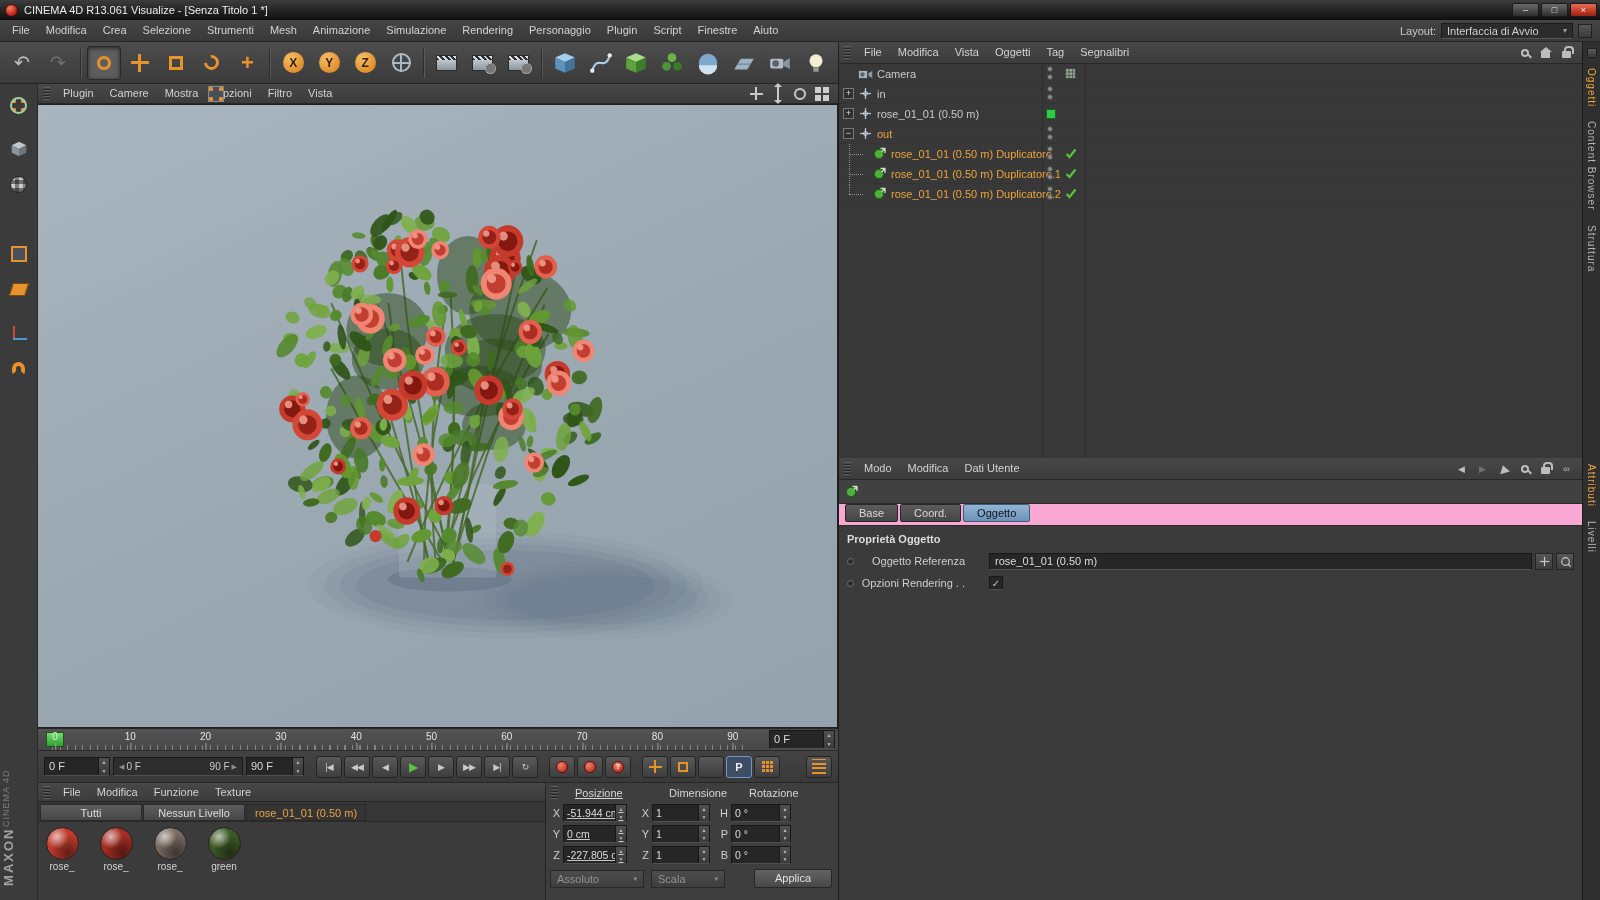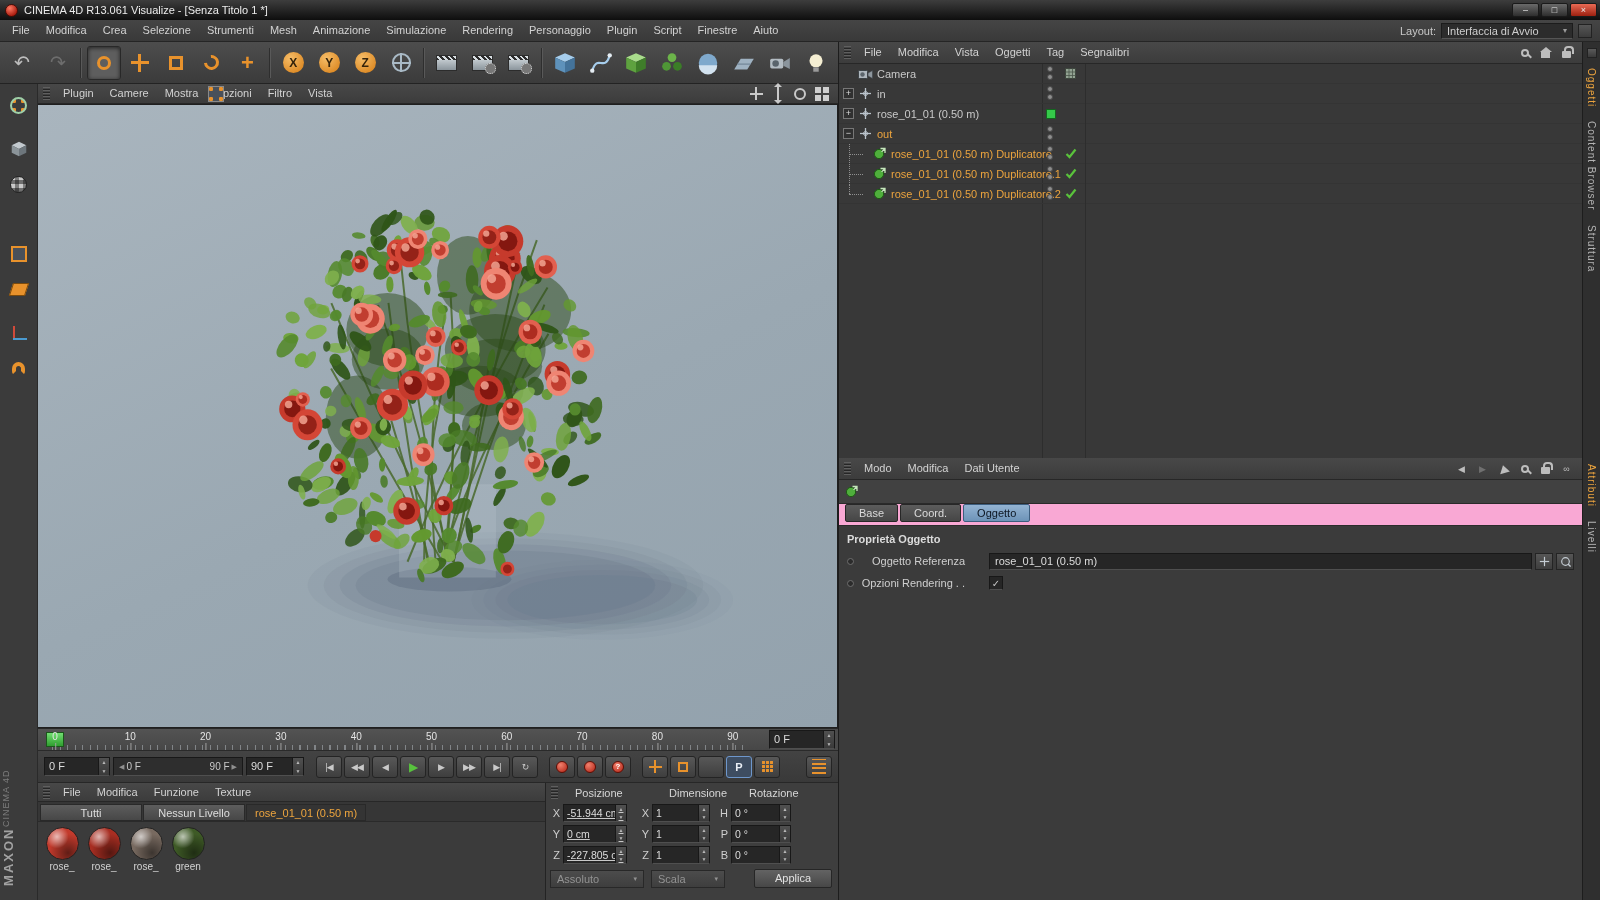--- a/index.html
+++ b/index.html
@@ -137,29 +137,29 @@
   .mem-ic{width:14px;height:15px;background:repeating-linear-gradient(0deg,#e8922c 0 2px,transparent 2px 4.5px);}
   .auto-right{margin-left:auto;}
 
   
   .bottom{height:118px;display:flex;border-top:1px solid #272727;flex:0 0 auto;}
   .mat-manager{width:508px;display:flex;flex-direction:column;border-right:1px solid #232323;background:#3b3b3b;}
   .mat-manager .panel-menu{height:19px;}
   .mat-tabs{height:20px;background:#363636;border-bottom:1px solid #2a2a2a;display:flex;align-items:center;padding:1px 2px 0;}
   .mtab{min-width:102px;text-align:center;height:17px;line-height:16px;background:linear-gradient(#5d5d5d,#474747);border:1px solid #292929;color:#dedede;margin-right:1px;padding:0 8px;cursor:pointer;}
   .mtab.layer{background:#343434;color:#eca43e;}
-  .materials{flex:1;display:flex;align-items:flex-start;padding:5px 4px 0 6px;gap:6px;}
+  .materials{flex:1;display:flex;align-items:flex-start;padding:5px 4px 0 6px;gap:18px;}
   .mat{width:36px;display:flex;flex-direction:column;align-items:center;cursor:pointer;}
   .sphere{width:33px;height:33px;border-radius:50%;border:1px solid #222;}
   .mlabel{font-size:10px;color:#d2d2d2;margin-top:1px;max-width:36px;overflow:hidden;white-space:nowrap;}
 
   .coord-panel{flex:1;background:#3e3e3e;display:flex;flex-direction:column;padding:0 4px;}
   .coord-head{height:19px;display:flex;align-items:center;color:#d6d6d6;}
   .chead{font-size:11px;}
-  .ch1{width:96px;padding-left:12px;}
+  .ch1{width:96px;padding-left:12px;text-decoration:underline;}
   .ch2{width:80px;padding-left:10px;}
   .ch3{padding-left:10px;}
   .crow{display:flex;align-items:center;height:21px;gap:2px;}
   .cl{width:10px;text-align:right;color:#cfcfcf;margin-right:1px;}
   .cfield{display:flex;height:18px;background:#262626;border:1px solid #181818;border-bottom-color:#4f4f4f;}
   .cfield .val{flex:1;padding:0 3px;line-height:16px;color:#dcdcdc;white-space:nowrap;overflow:hidden;font-size:10.5px;}
   .cf1{width:64px;margin-right:10px;text-decoration:underline;}
   .cf2{width:58px;margin-right:6px;}
   .cf3{width:60px;}
   .coord-actions{display:flex;align-items:center;margin-top:4px;gap:7px;}

